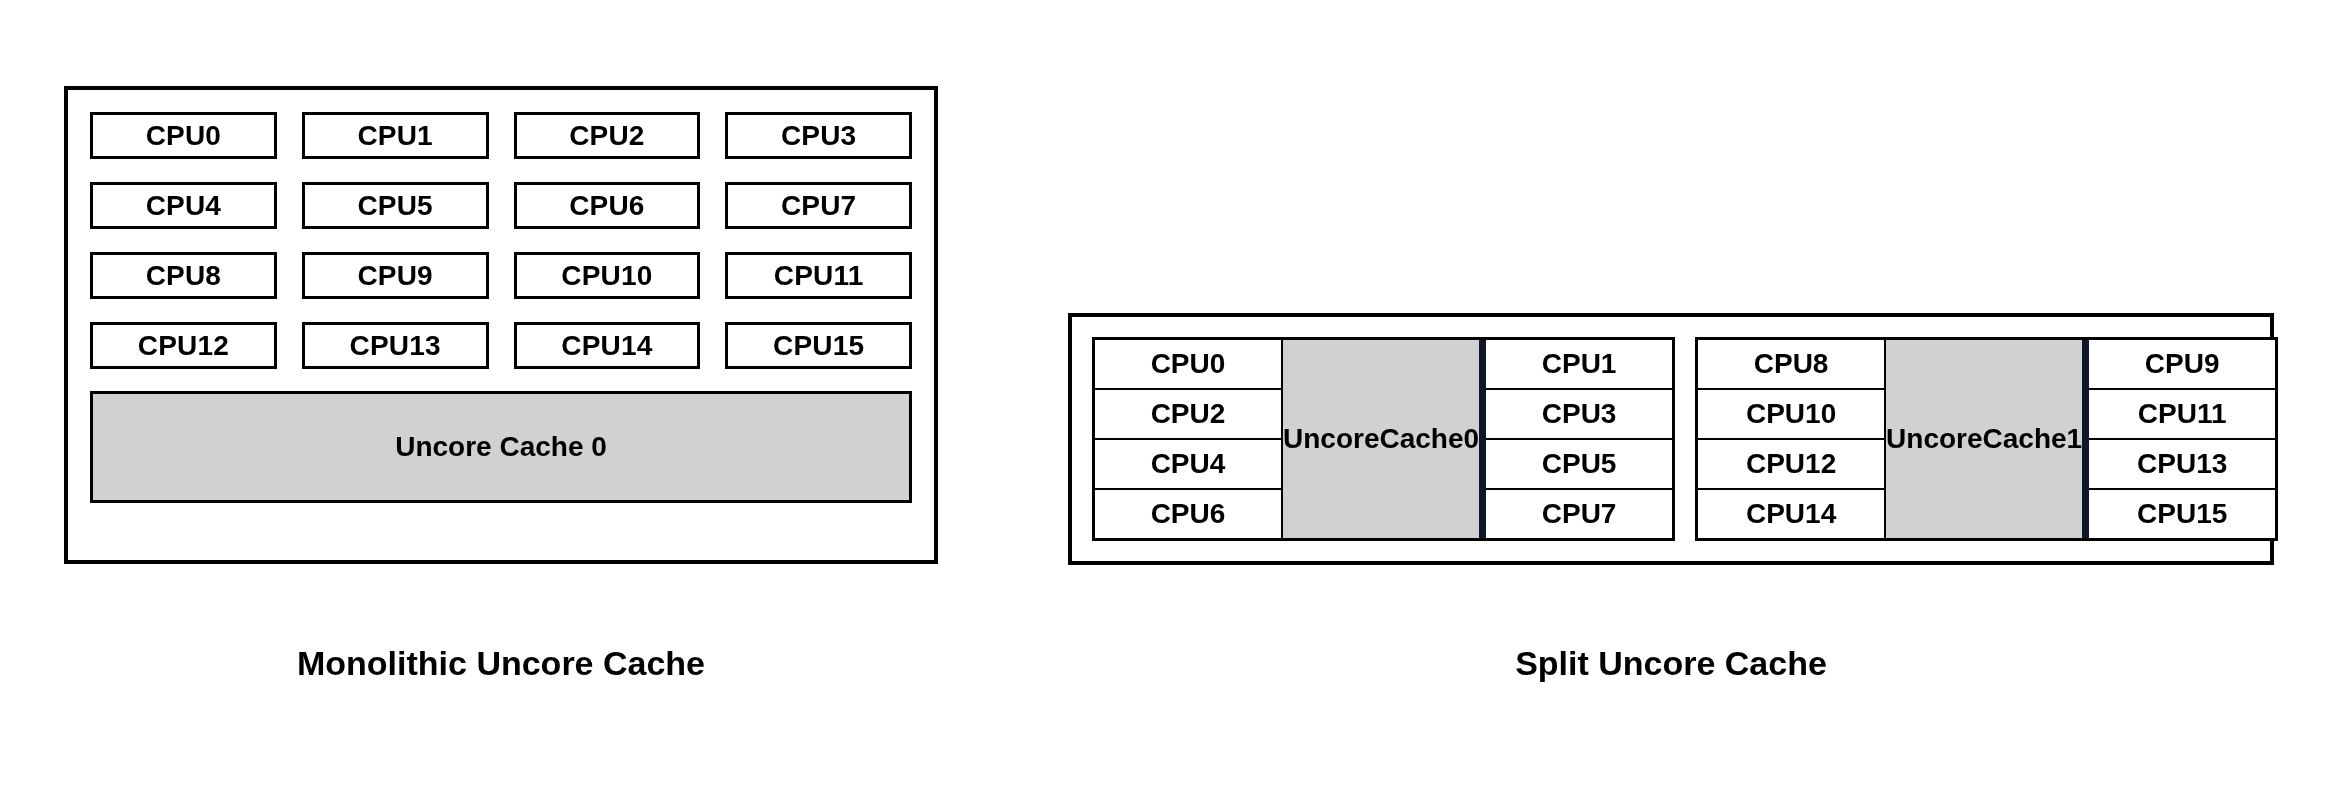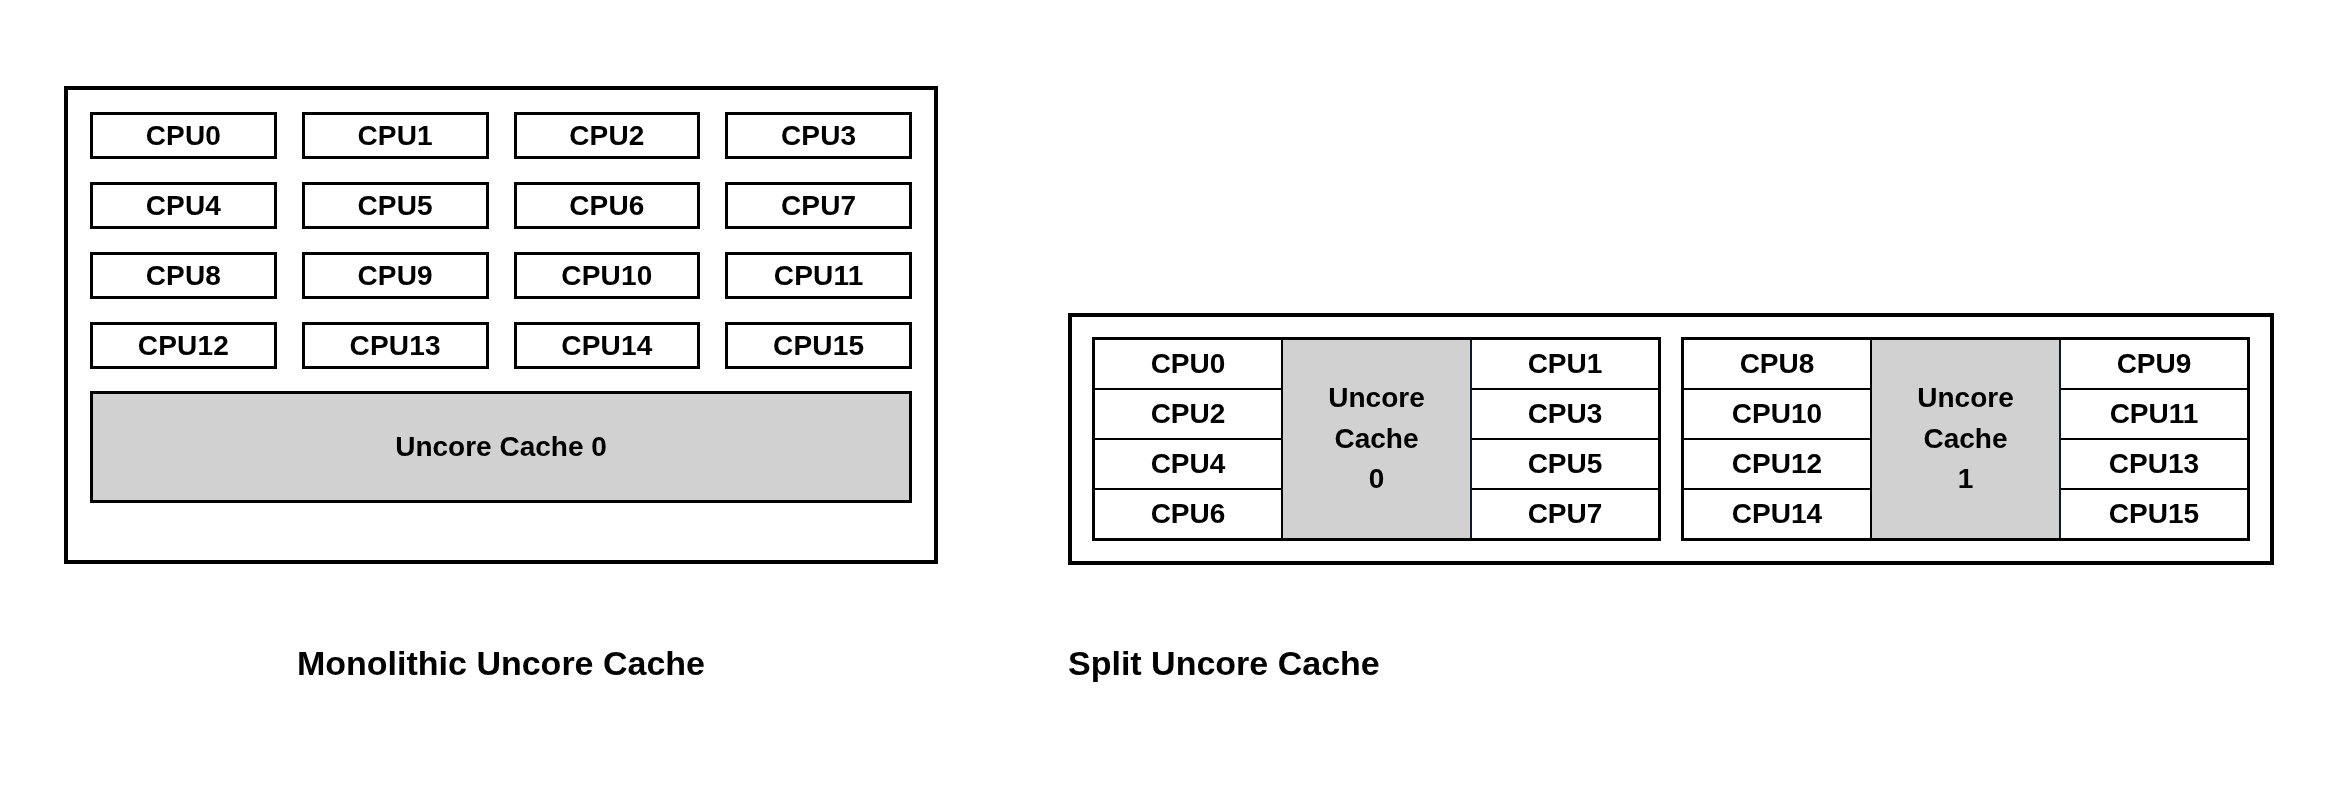--- a/index.html
+++ b/index.html
@@ -116,42 +116,42 @@
     border-bottom: 2px solid #000000;
     background: #ffffff;
   }
   .cpu-cell:last-child { border-bottom: none; }
 
   .cache-col {
     box-sizing: border-box;
     flex: 1 1 auto;
     background: #d1d1d1;
     border-left: 2px solid #000000;
-    border-right: 2px solid #0f172a;
-    display: flex;
-    flex-direction: column;
+    border-right: 7px solid #0f172a;
+    display: flex;
+    flex-direction: row;
     align-items: center;
     justify-content: center;
     font-size: 28px;
     font-weight: bold;
     line-height: 1.45;
     text-align: left;
   }
   .cache-col span { display: block; }
 
   
   .caption {
     position: absolute;
     font-size: 34px;
     font-weight: bold;
     line-height: 1;
     white-space: nowrap;
   }
   #caption-mono  { left: 64px;  top: 646px; width: 874px;  text-align: center; }
-  #caption-split { left: 1068px; top: 646px; width: 1206px; text-align: left; }
+  #caption-split { left: 1068px; top: 646px; width: 1206px; text-align: center; }
 </style>
 </head>
 <body>
 
 <div class="canvas">
 
   <div class="panel" id="panel-mono">
     <div class="cpu-grid">
       <div class="cpu-box">CPU0</div>
       <div class="cpu-box">CPU1</div>

